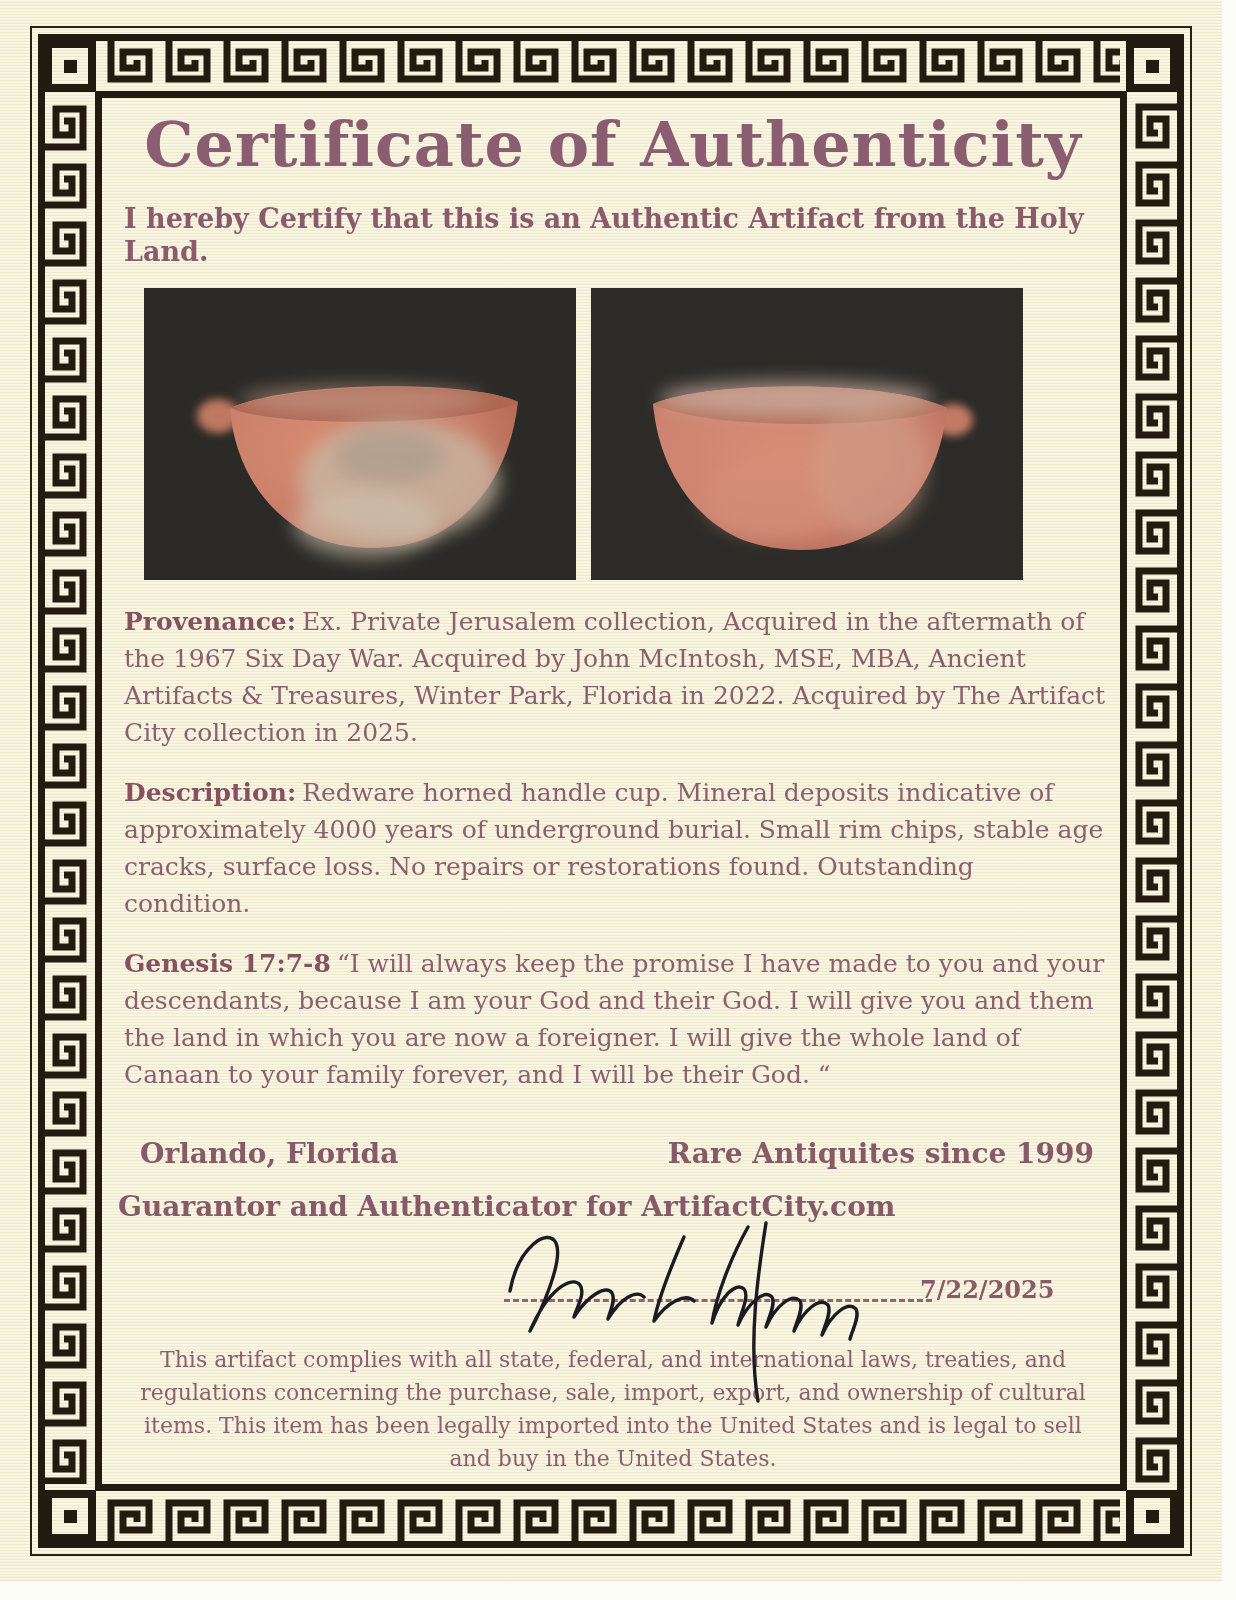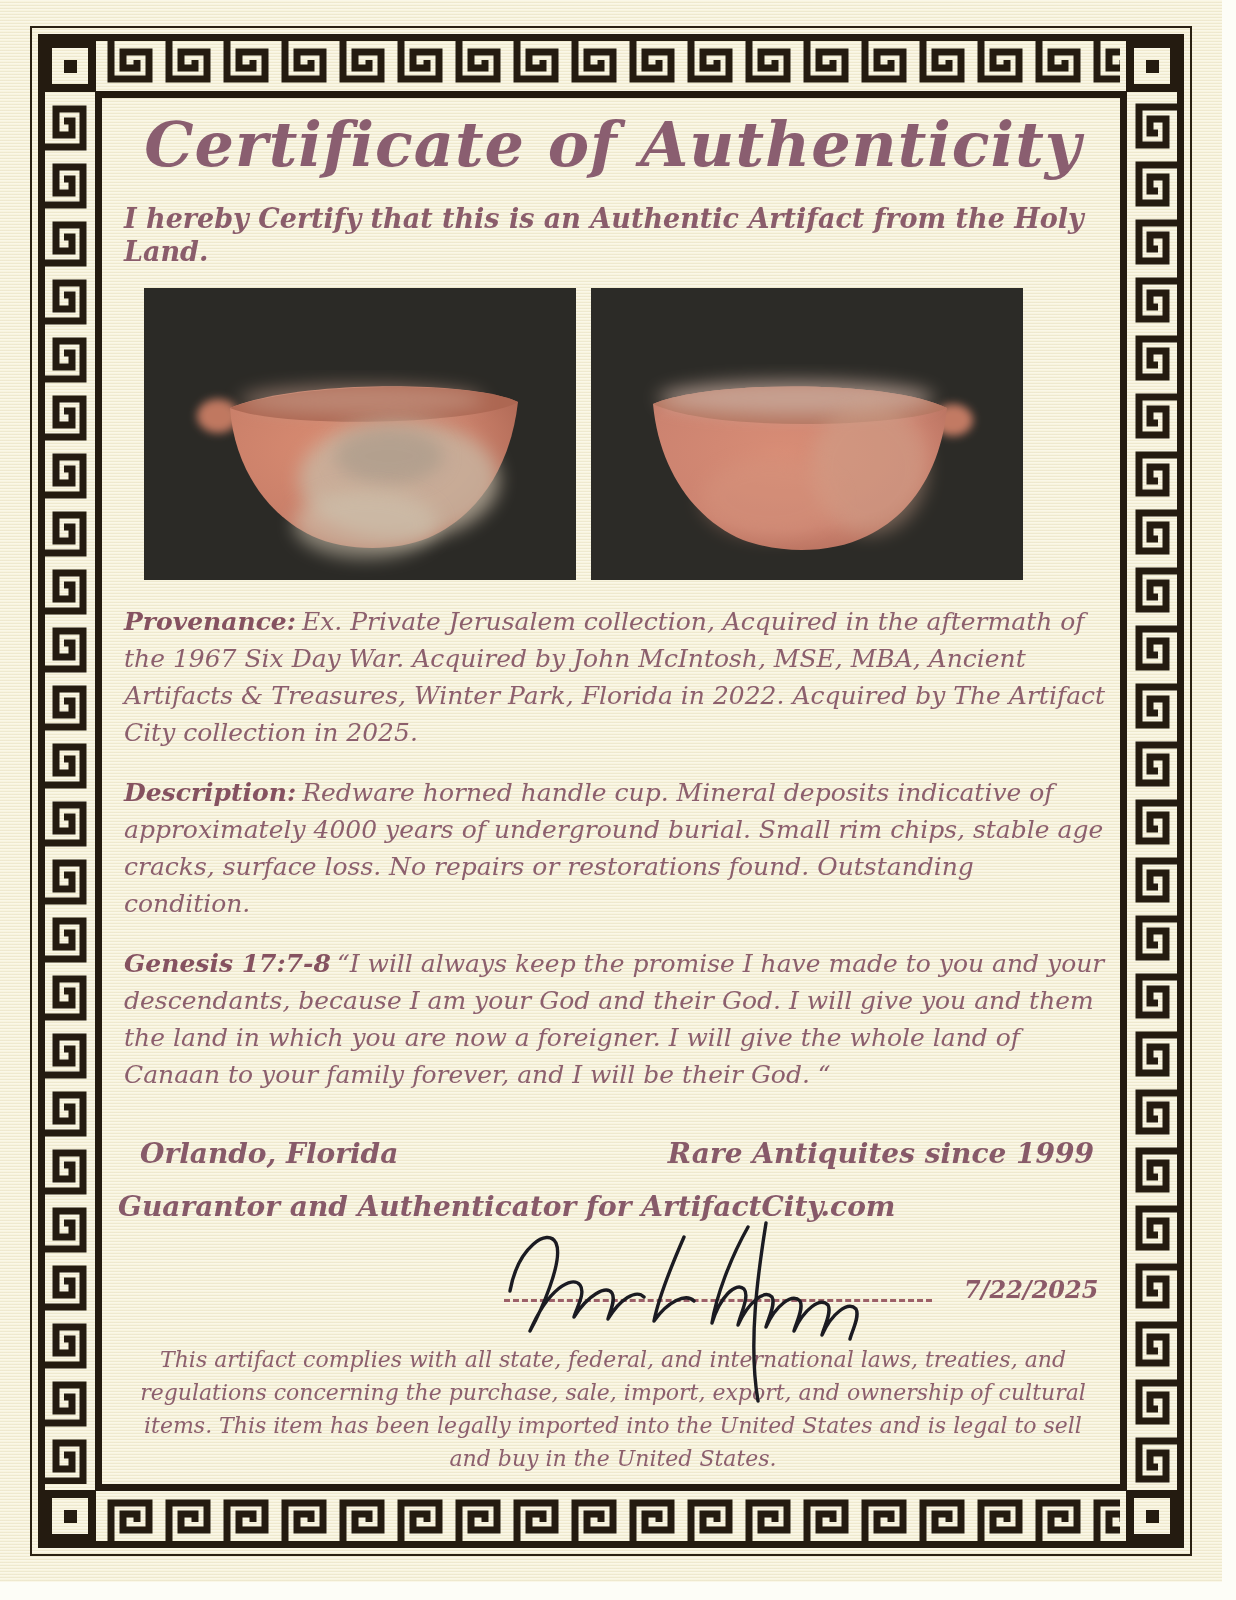--- a/index.html
+++ b/index.html
@@ -31,21 +31,21 @@
   .strip-left{top:70px;bottom:70px;left:13px;width:50px;}
   .strip-right{top:70px;bottom:70px;right:13px;width:50px;}
   .corner{position:absolute;width:64px;height:64px;}
   .corner-tl{left:6px;top:6px;}
   .corner-tr{right:6px;top:6px;}
   .corner-bl{left:6px;bottom:6px;}
   .corner-br{right:6px;bottom:6px;}
   
   .content{
     position:absolute;left:118px;top:96px;right:128px;bottom:96px;
-    color:#8c5f6d;font-style:italic;
+    color:#8c5f6d;
   }
   h1.title{
     margin:14px 0 0 0;text-align:center;font-size:62px;line-height:1.12;
     font-weight:600;color:#8a5e70;letter-spacing:1px;
   }
   p.intro{
     margin:24px 0 0 6px;font-size:27px;line-height:1.2;font-weight:700;color:#8a5c6b;
   }
   p.intro + p.intro{margin-top:15px;}
   .photos{display:flex;gap:15px;margin:20px 0 0 26px;}
@@ -66,21 +66,21 @@
   .sig-block{position:relative;height:116px;}
   .dash-line{
     position:absolute;left:386px;top:76px;width:428px;height:0;
     border-bottom:3px dashed #9c6068;
   }
   .sig-svg{
     position:absolute;left:330px;top:-30px;width:540px;height:230px;
     overflow:visible;pointer-events:none;z-index:2;
   }
   .sig-date{
-    position:absolute;left:846px;top:52px;font-size:24px;font-weight:700;color:#8b5a68;
+    position:absolute;left:802px;top:52px;font-size:24px;font-weight:700;color:#8b5a68;
   }
   p.legal{
     margin:4px auto 0 auto;max-width:985px;text-align:center;
     font-size:22px;line-height:33px;color:#8c5f6d;
   }
   
   .scan-right{position:absolute;right:0;top:0;width:14px;height:100%;background:#fdfdf7;}
   .scan-bottom{position:absolute;left:0;bottom:0;width:100%;height:18px;background:#fdfdf7;}
 </style>
 </head>

